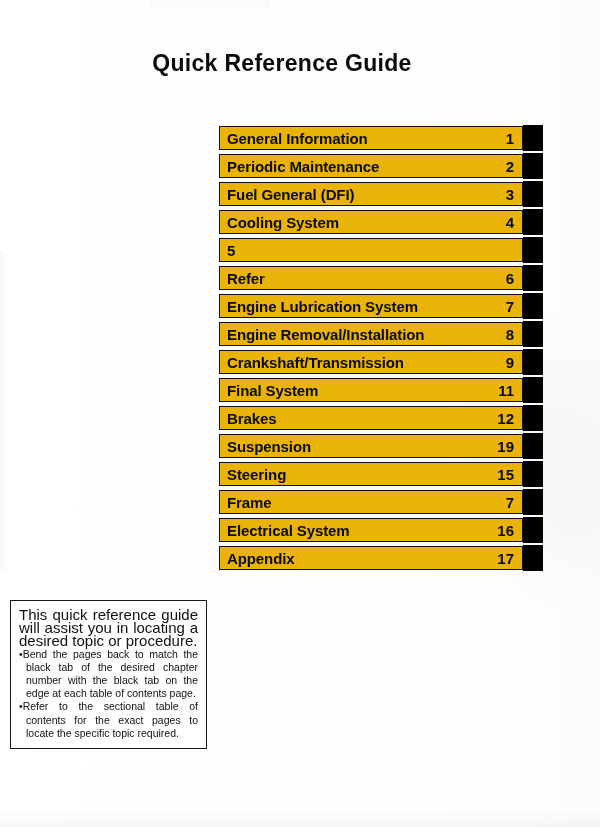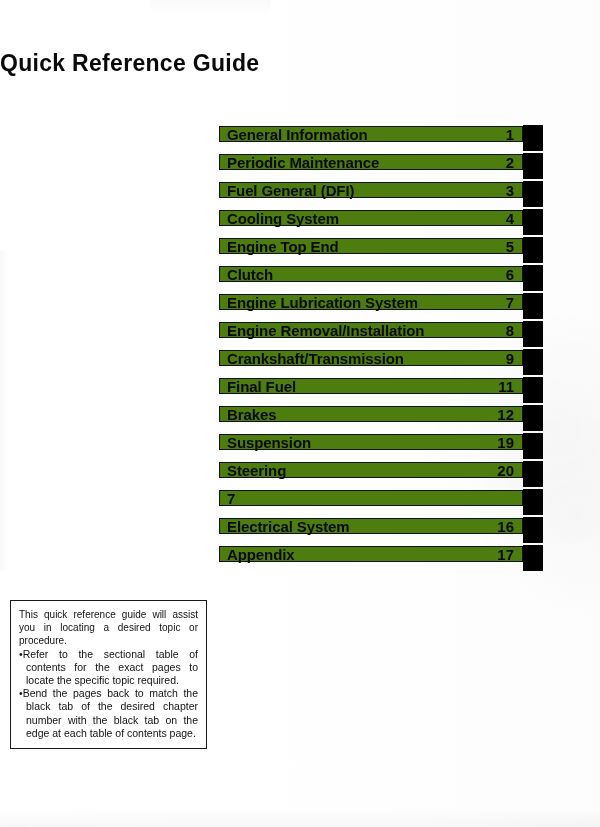--- a/index.html
+++ b/index.html
@@ -51,21 +51,21 @@
     height: 18px;
     background: linear-gradient(0deg, rgba(0,0,0,0.03), rgba(0,0,0,0));
   }
 
   
   .title {
     position: absolute;
     left: 0;
     top: 50px;
     width: 564px;
-    text-align: left;
+    text-align: center;
     font-size: 23px;
     font-weight: bold;
     letter-spacing: 0.3px;
     color: #0a0a0a;
   }
 
   
   .chapter-list {
     position: absolute;
     left: 219px;
@@ -75,24 +75,24 @@
   .chapter-row {
     position: relative;
     height: 24px;
     margin-bottom: 4px;
   }
   .chapter-box {
     position: absolute;
     left: 0;
     top: 0;
     right: 20px;
-    height: 16px;
+    height: 24px;
     box-sizing: border-box;
     border: 1.6px solid #111111;
-    background: #4d7c0f;
+    background: #eab308;
     display: flex;
     align-items: center;
     padding: 0 6px 0 7px;
   }
   .chapter-label {
     flex: 1 1 auto;
     font-size: 15px;
     font-weight: bold;
     color: #0a0a0a;
     line-height: 1;
@@ -122,21 +122,21 @@
     position: absolute;
     left: 10px;
     top: 600px;
     width: 197px;
     box-sizing: border-box;
     border: 1.3px solid #1a1a1a;
     background: #ffffff;
     padding: 7px 8px 8px 8px;
   }
   .note-para {
-    font-size: 10px;
+    font-size: 15px;
     line-height: 13.2px;
     color: #111111;
     text-align: justify;
     margin: 0;
   }
   .note-bullet {
     font-size: 10.5px;
     line-height: 13.2px;
     color: #111111;
     text-align: justify;
@@ -182,28 +182,27 @@
     </div>
     <div class="chapter-row">
       <div class="chapter-box">
         <span class="chapter-label">Cooling System</span>
         <span class="chapter-number">4</span>
       </div>
       <div class="chapter-tab"></div>
     </div>
     <div class="chapter-row">
       <div class="chapter-box">
-        <span class="chapter-label">Engine Top End</span>
         <span class="chapter-number">5</span>
       </div>
       <div class="chapter-tab"></div>
     </div>
     <div class="chapter-row">
       <div class="chapter-box">
-        <span class="chapter-label">Clutch</span>
+        <span class="chapter-label">Refer</span>
         <span class="chapter-number">6</span>
       </div>
       <div class="chapter-tab"></div>
     </div>
     <div class="chapter-row">
       <div class="chapter-box">
         <span class="chapter-label">Engine Lubrication System</span>
         <span class="chapter-number">7</span>
       </div>
       <div class="chapter-tab"></div>
@@ -217,21 +216,21 @@
     </div>
     <div class="chapter-row">
       <div class="chapter-box">
         <span class="chapter-label">Crankshaft/Transmission</span>
         <span class="chapter-number">9</span>
       </div>
       <div class="chapter-tab"></div>
     </div>
     <div class="chapter-row">
       <div class="chapter-box">
-        <span class="chapter-label">Final Fuel</span>
+        <span class="chapter-label">Final System</span>
         <span class="chapter-number">11</span>
       </div>
       <div class="chapter-tab"></div>
     </div>
     <div class="chapter-row">
       <div class="chapter-box">
         <span class="chapter-label">Brakes</span>
         <span class="chapter-number">12</span>
       </div>
       <div class="chapter-tab"></div>
@@ -239,26 +238,27 @@
     <div class="chapter-row">
       <div class="chapter-box">
         <span class="chapter-label">Suspension</span>
         <span class="chapter-number">19</span>
       </div>
       <div class="chapter-tab"></div>
     </div>
     <div class="chapter-row">
       <div class="chapter-box">
         <span class="chapter-label">Steering</span>
-        <span class="chapter-number">20</span>
-      </div>
-      <div class="chapter-tab"></div>
-    </div>
-    <div class="chapter-row">
-      <div class="chapter-box">
+        <span class="chapter-number">15</span>
+      </div>
+      <div class="chapter-tab"></div>
+    </div>
+    <div class="chapter-row">
+      <div class="chapter-box">
+        <span class="chapter-label">Frame</span>
         <span class="chapter-number">7</span>
       </div>
       <div class="chapter-tab"></div>
     </div>
     <div class="chapter-row">
       <div class="chapter-box">
         <span class="chapter-label">Electrical System</span>
         <span class="chapter-number">16</span>
       </div>
       <div class="chapter-tab"></div>
@@ -268,18 +268,18 @@
         <span class="chapter-label">Appendix</span>
         <span class="chapter-number">17</span>
       </div>
       <div class="chapter-tab"></div>
     </div>
   </div>
 
 <div class="note-box">
   <p class="note-para">This quick reference guide will assist you in locating a desired topic or procedure.</p>
   <p class="note-bullet">
+    <span class="dot">•</span><span>Bend the pages back to match the black tab of the desired chapter number with the black tab on the edge at each table of contents page.</span>
+  </p>
+  <p class="note-bullet">
     <span class="dot">•</span><span>Refer to the sectional table of contents for the exact pages to locate the specific topic required.</span>
   </p>
-  <p class="note-bullet">
-    <span class="dot">•</span><span>Bend the pages back to match the black tab of the desired chapter number with the black tab on the edge at each table of contents page.</span>
-  </p>
 </div>
 
 </body></html>

